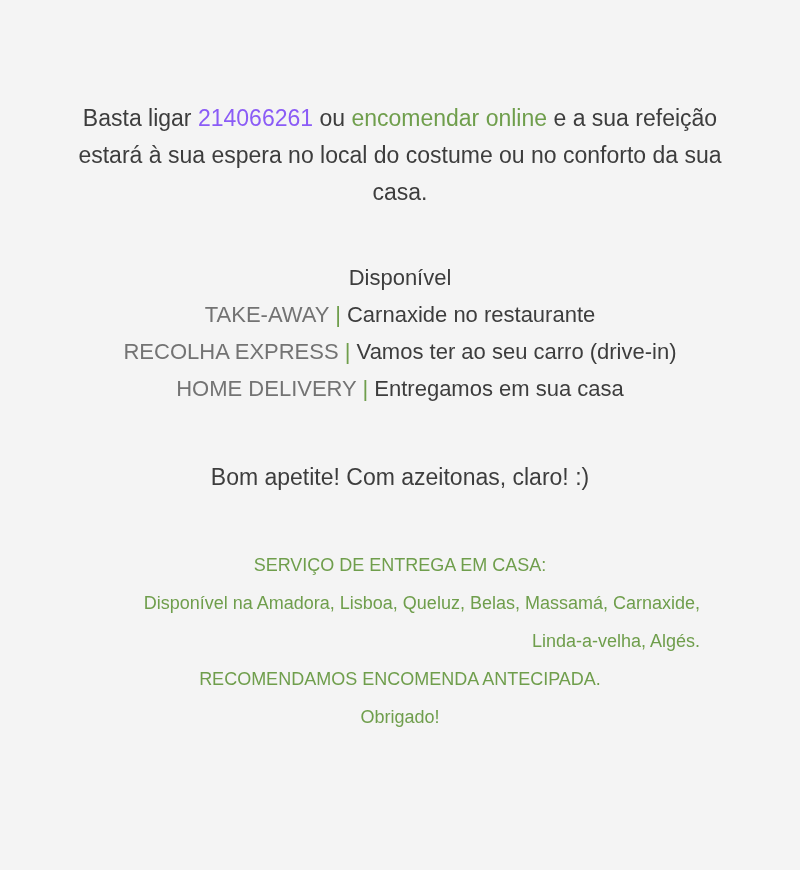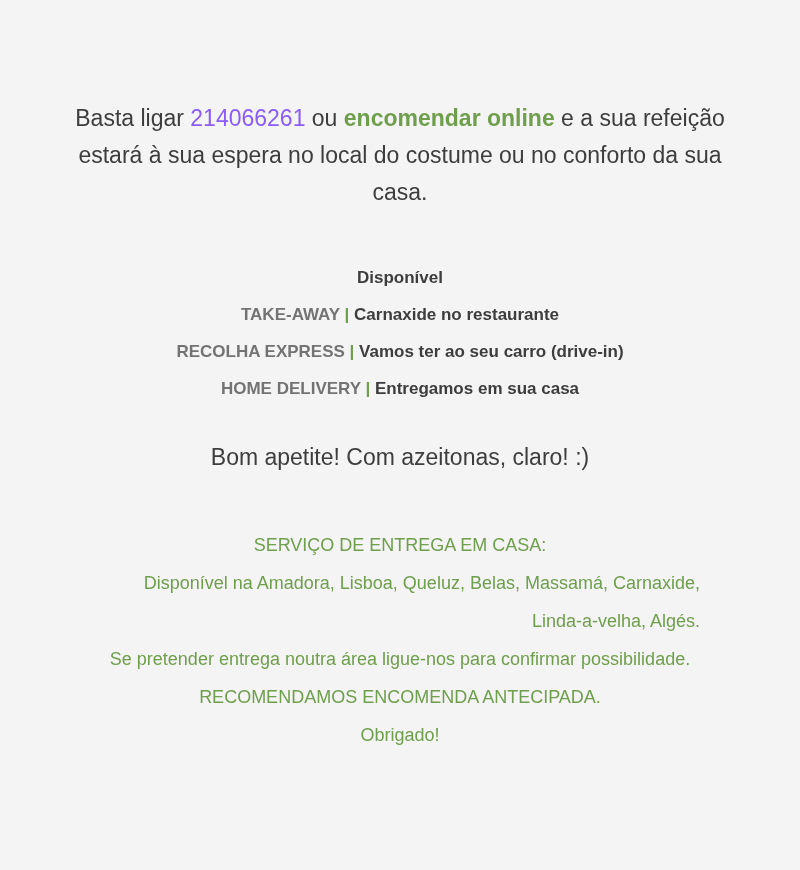--- a/index.html
+++ b/index.html
@@ -28,40 +28,38 @@
     margin: 0;
     padding: 0 15px;
   }
   .accent {
     color: #8b5cf6;
   }
   .link {
     color: #6f9e4c;
     text-decoration: none;
     cursor: pointer;
-    font-weight: bold;
   }
   .block-avail {
     margin-top: 48px;
-    font-size: 17px;
+    font-size: 22px;
     line-height: 37px;
     color: #3d3d3d;
-    font-weight: bold;
   }
   .avail-line {
     white-space: nowrap;
   }
   .mode {
     color: #737373;
   }
   .sep {
     color: #6f9e4c;
   }
   .appetite {
-    margin-top: 32px;
+    margin-top: 52px;
     font-size: 23px;
     line-height: 37px;
     color: #3d3d3d;
   }
   .delivery {
     margin-top: 50px;
     color: #6f9e4c;
     font-size: 18px;
     line-height: 38px;
   }
@@ -94,18 +92,17 @@
     <div class="avail-line">
       <span class="mode">HOME DELIVERY</span><span class="sep"> | </span><span>Entregamos em sua casa</span>
     </div>
   </div>
 
   <div class="appetite">Bom apetite! Com azeitonas, claro! :)</div>
 
   <div class="delivery">
     <div>SERVIÇO DE ENTREGA EM CASA:</div>
     <div class="wide">Disponível na Amadora, Lisboa, Queluz, Belas, Massamá, Carnaxide, Linda-a-velha, Algés.</div>
-    <div>Se pretender entrega noutra área ligue-nos para confirmar possibilidade.</div>
     <div>RECOMENDAMOS ENCOMENDA ANTECIPADA.</div>
     <div>Obrigado!</div>
   </div>
 
 </div>
 
 </body></html>

